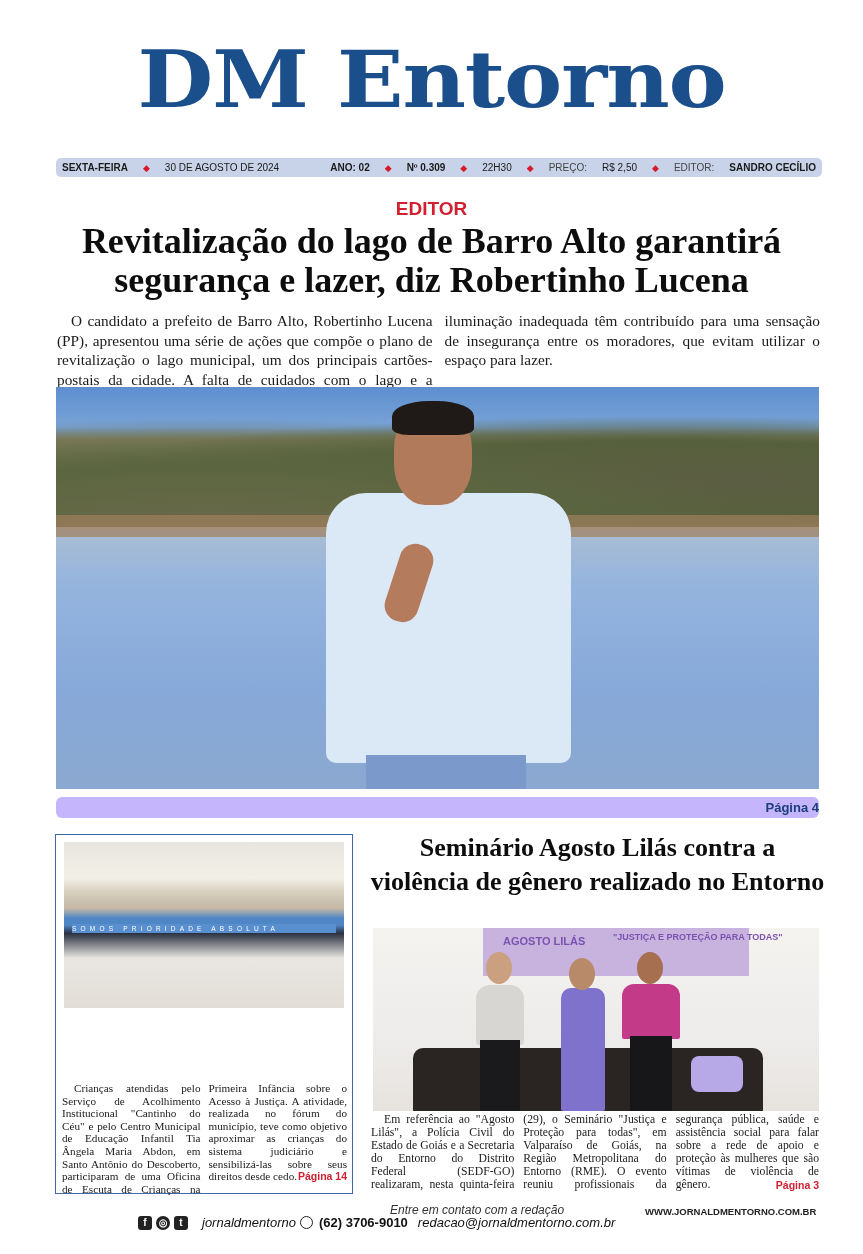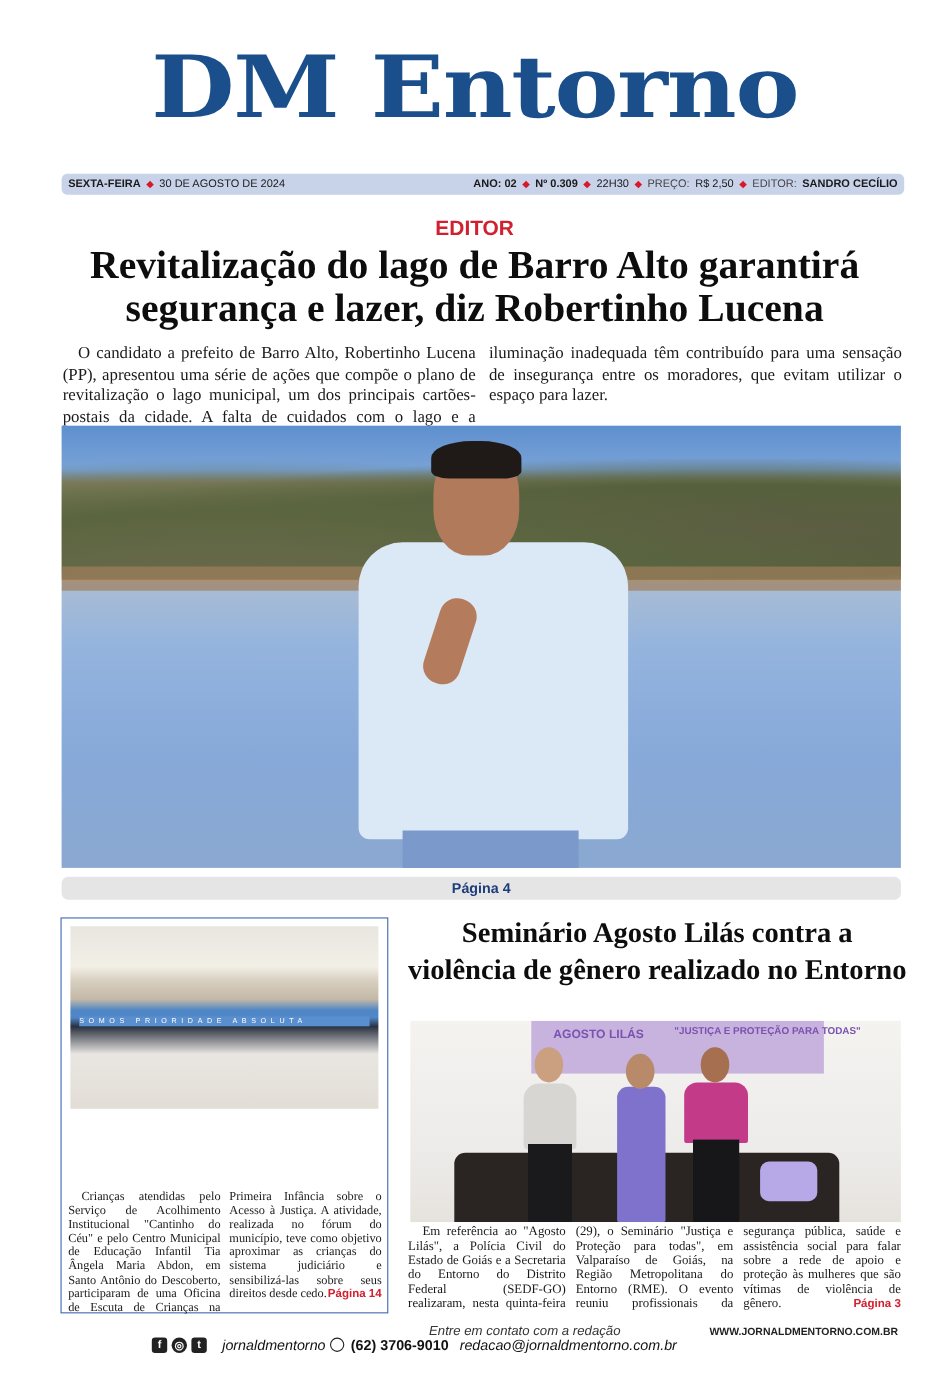--- a/index.html
+++ b/index.html
@@ -16,21 +16,21 @@
     font-family: "Liberation Serif", serif; font-weight: bold; color: #1b4f8c;
     font-size: 15px; margin-top: -4px; margin-left: 40px;
   }
 
   .infobar {
     position: absolute; left: 56px; top: 158px; width: 766px; height: 19px;
     background: #c8d3e9; border-radius: 5px;
     font-family: "Liberation Sans", sans-serif; font-size: 10px; color: #1a1a1a;
     display: flex; align-items: center; justify-content: space-between; padding: 0 6px;
   }
-  .infobar .grp { display: flex; align-items: flex-start; gap: 5px; white-space: nowrap; }
+  .infobar .grp { display: flex; align-items: center; gap: 15px; white-space: nowrap; }
   .infobar b { font-weight: bold; }
   .infobar .light { color: #444; }
   .dia { color: #d7192a; font-size: 9px; }
 
   .kicker {
     position: absolute; left: 0; top: 198px; width: 863px; text-align: center;
     font-family: "Liberation Sans", sans-serif; font-weight: bold; color: #d1202f; font-size: 19px;
   }
   .headline {
     position: absolute; left: 40px; top: 222px; width: 783px; text-align: center;
@@ -55,21 +55,21 @@
   .main-photo .shore { position: absolute; left: 0; top: 128px; width: 100%; height: 22px; background: #a07f5c; opacity: 0.7; }
   .main-photo .person { position: absolute; left: 270px; top: 16px; width: 250px; height: 386px; }
   .main-photo .head { position: absolute; left: 68px; top: 0; width: 78px; height: 102px; background: #b07a5b; border-radius: 45% 45% 40% 40%; }
   .main-photo .hair { position: absolute; left: 66px; top: -2px; width: 82px; height: 34px; background: #1f1a18; border-radius: 45% 45% 20% 20%; }
   .main-photo .shirt { position: absolute; left: 0; top: 90px; width: 245px; height: 270px; background: #dbe8f6; border-radius: 40px 40px 10px 10px; }
   .main-photo .jeans { position: absolute; left: 40px; top: 352px; width: 160px; height: 40px; background: #7b9acb; }
   .main-photo .hand { position: absolute; left: 66px; top: 140px; width: 34px; height: 80px; background: #b47b5c; border-radius: 16px; transform: rotate(18deg); }
 
   .page-ref-bar {
     position: absolute; left: 56px; top: 797px; width: 763px; height: 21px;
-    background: #e5e5e5; border-radius: 6px; text-align: center;
+    background: #c4b5fd; border-radius: 6px; text-align: right;
     font-family: "Liberation Sans", sans-serif; font-weight: bold; font-size: 13px; color: #1d3e7a; line-height: 21px;
   }
 
   .box-left {
     position: absolute; left: 55px; top: 834px; width: 298px; height: 360px;
     border: 1.5px solid #3f67ad;
   }
   .box-left .photo {
     position: absolute; left: 8px; top: 7px; width: 280px; height: 166px;
     background: linear-gradient(180deg, #e8e6e0 0%, #f2efe6 22%, #d7cfbf 30%, #c4b8a6 40%, #4f86c6 46%, #4f86c6 50%, #2a3140 55%, #e9e6e2 70%, #e2ded6 100%);

